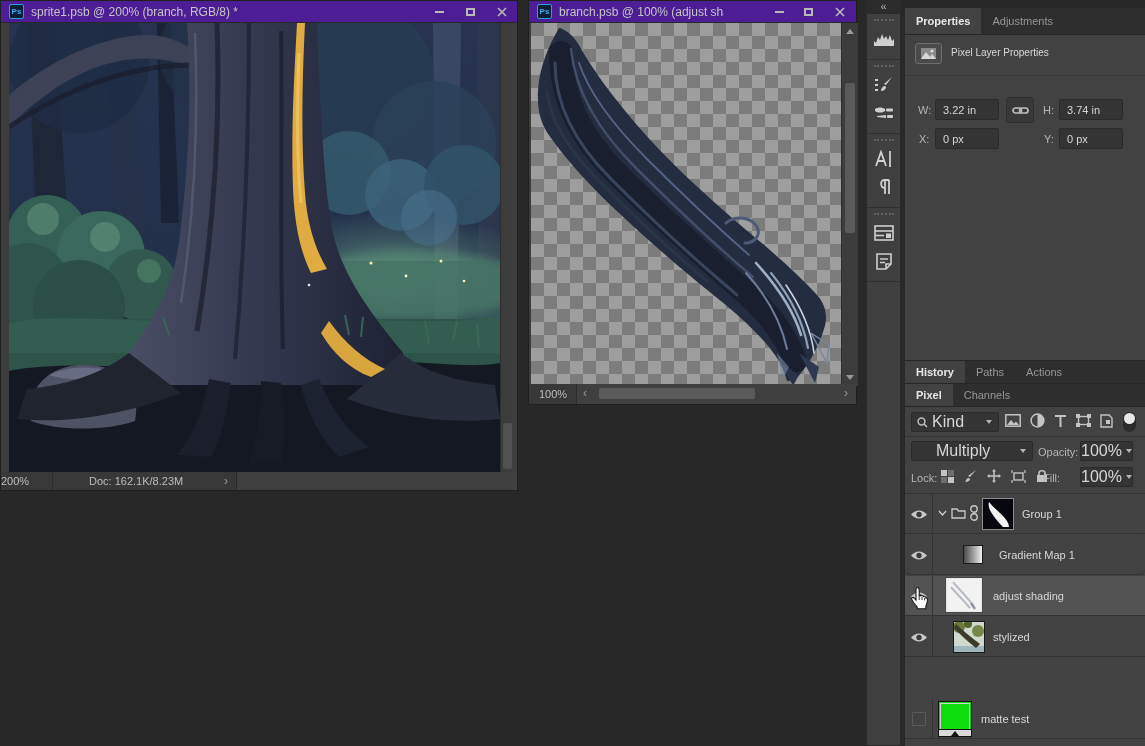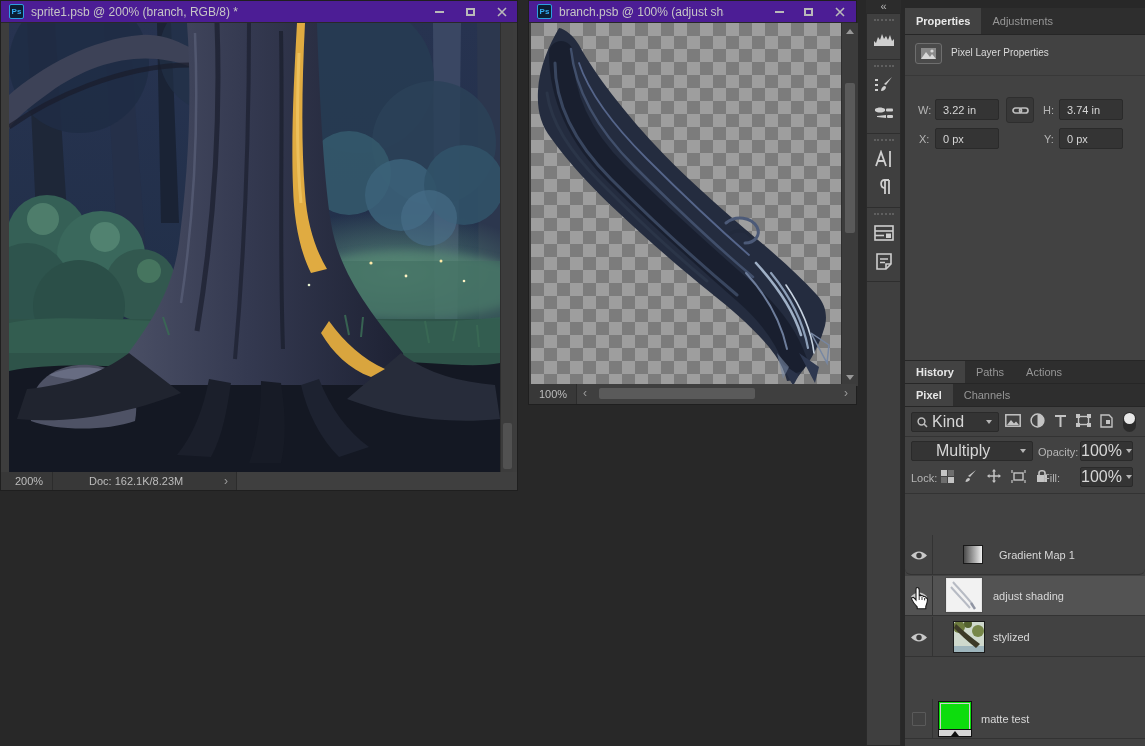--- a/index.html
+++ b/index.html
@@ -189,21 +189,21 @@
           <path d="M160,312 L154,294"></path>
       </g>
     </svg>
   </div>
 
   <div class="abs sb-track" style="left:499px;top:22px;width:13px;height:451px;border-left:1px solid #2e2e2e;">
     <div class="sb-thumb" style="left:2px;width:9px;top:400px;height:46px;background:#515151;"></div>
   </div>
 
   <div class="statusbar">
-    <div class="status-box" style="width:52px;padding-left:14px;">
+    <div class="status-box" style="width:52px;padding-left:0;">
       <span>200%</span>
     </div>
     <div class="status-box" style="width:184px;padding-left:36px;position:relative;">
       <span>Doc: 162.1K/8.23M</span>
       <span class="arrow-ch" style="position:absolute;right:8px;">›</span>
     </div>
   </div>
 </div>
 
 <div class="doc-window" style="left:528px;top:0;width:329px;height:405px;">
@@ -497,20 +497,44 @@
       </svg>
     </div>
     <div class="abs field-label" style="left:138px;top:65px;">Fill:</div>
     <div class="select-box abs" style="left:175px;top:60px;width:53px;">
       <span style="flex:1;text-align:center;">100%</span>
       <div style="width:1px;height:20px;background:#2a2a2a;"></div>
       <div class="tri tri-dd" style="position:static;margin:0 4px;"></div>
     </div>
     <div class="abs" style="left:0;top:86px;width:240px;border-top:1px solid #333;"></div>
 
+    <div class="layer-row" style="top:87px;">
+      <div class="eye-cell">
+        <svg width="18" height="11" viewBox="0 0 18 11">
+          <path d="M1 5.5 Q9 -2.5 17 5.5 Q9 13.5 1 5.5 Z" fill="#c9c9c9"></path>
+            <circle cx="9" cy="5.5" r="2.7" fill="#3a3a3a"></circle>
+        </svg>
+      </div>
+      <svg class="abs" style="left:33px;top:16px;" width="9" height="6" viewBox="0 0 9 6">
+        <path d="M1 1 L4.5 5 L8 1" stroke="#c9c9c9" stroke-width="1.4" fill="none"></path>
+      </svg>
+      <svg class="abs" style="left:46px;top:13px;" width="15" height="12" viewBox="0 0 15 12">
+        <path d="M1 2 L6 2 L7.5 4 L14 4 L14 11 L1 11 Z" fill="none" stroke="#c9c9c9" stroke-width="1.3"></path>
+      </svg>
+      <svg class="abs" style="left:65px;top:10px;" width="8" height="19" viewBox="0 0 8 19">
+        <circle cx="4" cy="5" r="3.2" fill="none" stroke="#c9c9c9" stroke-width="1.4"></circle>
+        <circle cx="4" cy="13" r="3.2" fill="none" stroke="#c9c9c9" stroke-width="1.4"></circle>
+      </svg>
+      <div class="thumb" style="left:77px;top:4px;width:32px;height:32px;background:#07070f;border-color:#8a8a8a;">
+        <svg width="30" height="30" viewBox="0 0 30 30">
+            <path d="M6 3 C10 8 15 12 19 16 C23 20 26 24 26 28 L20 28 C16 24 11 18 8 13 C6 10 5 6 6 3 Z" fill="#f2f2f2"></path>
+          </svg>
+      </div>
+      <div class="layer-name" style="left:117px;">Group 1</div>
+    </div>
 
     <div class="layer-row" style="top:128px;border-radius:6px;">
       <div class="eye-cell">
         <svg width="18" height="11" viewBox="0 0 18 11">
           <path d="M1 5.5 Q9 -2.5 17 5.5 Q9 13.5 1 5.5 Z" fill="#c9c9c9"></path>
             <circle cx="9" cy="5.5" r="2.7" fill="#3a3a3a"></circle>
         </svg>
       </div>
       <div class="thumb" style="left:58px;top:10px;width:20px;height:19px;background:linear-gradient(90deg,#4a4a4a,#f0f0f0);border-color:#1a1a1a;"></div>
       <div class="layer-name" style="left:94px;">Gradient Map 1</div>

